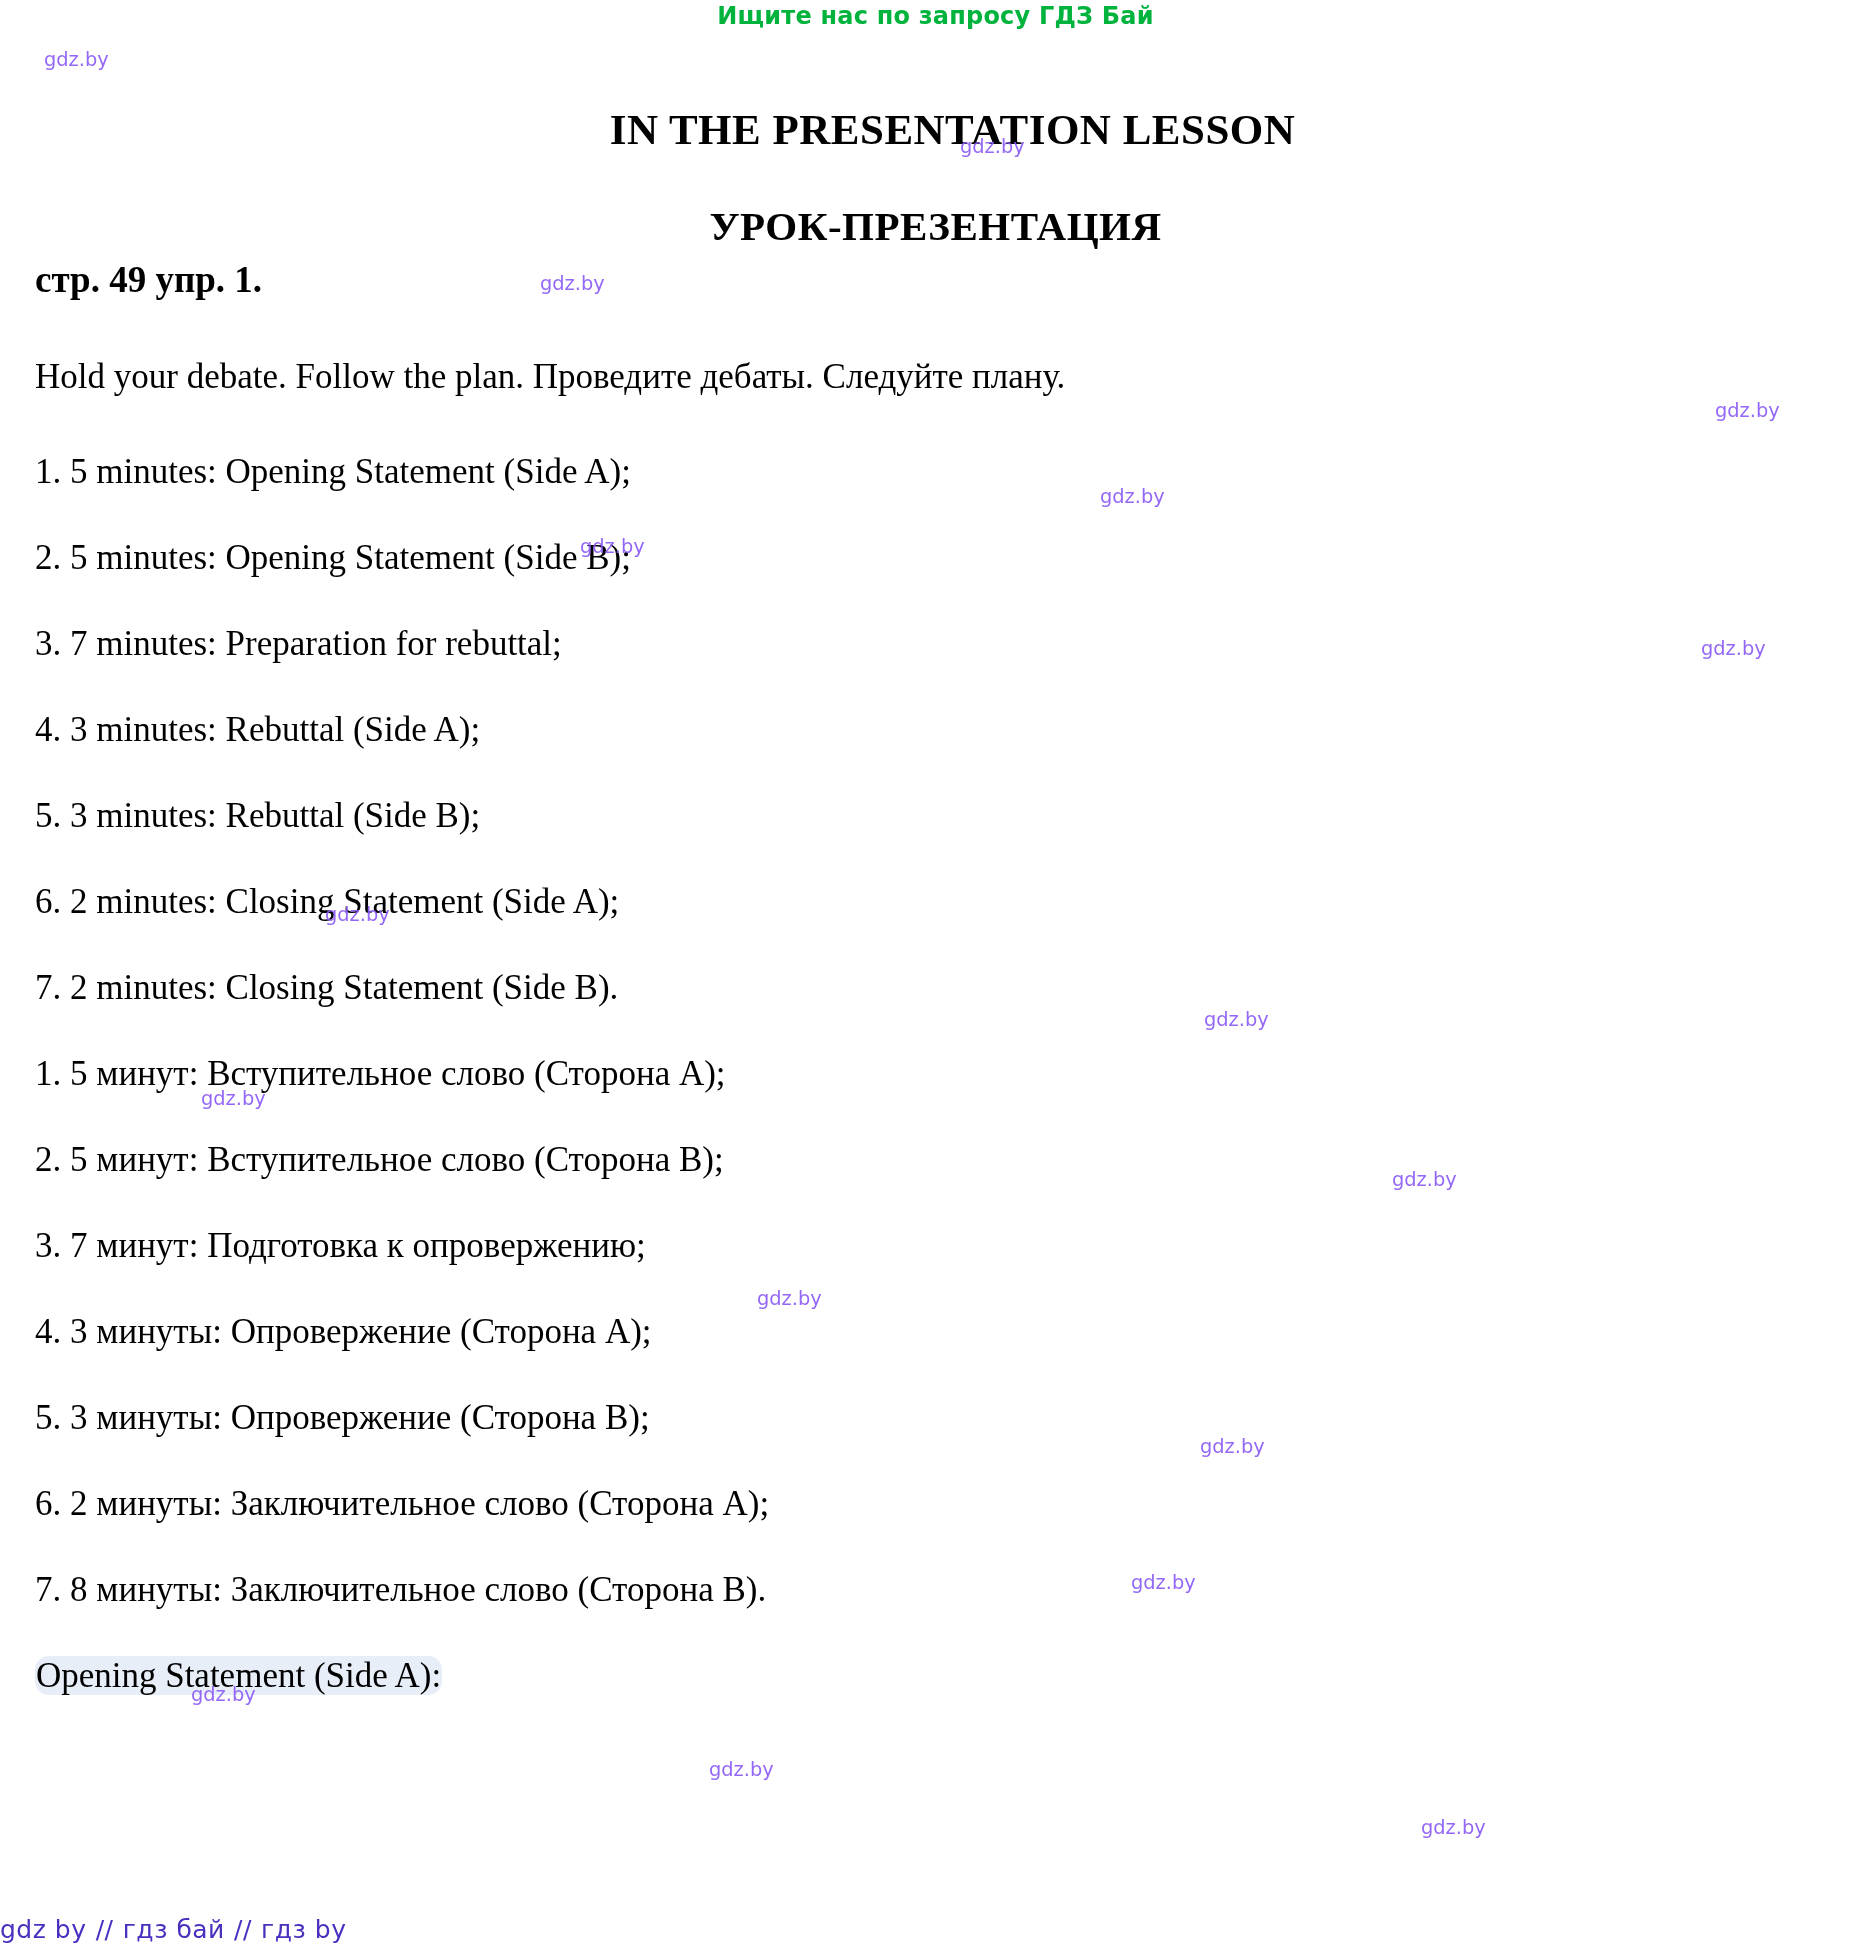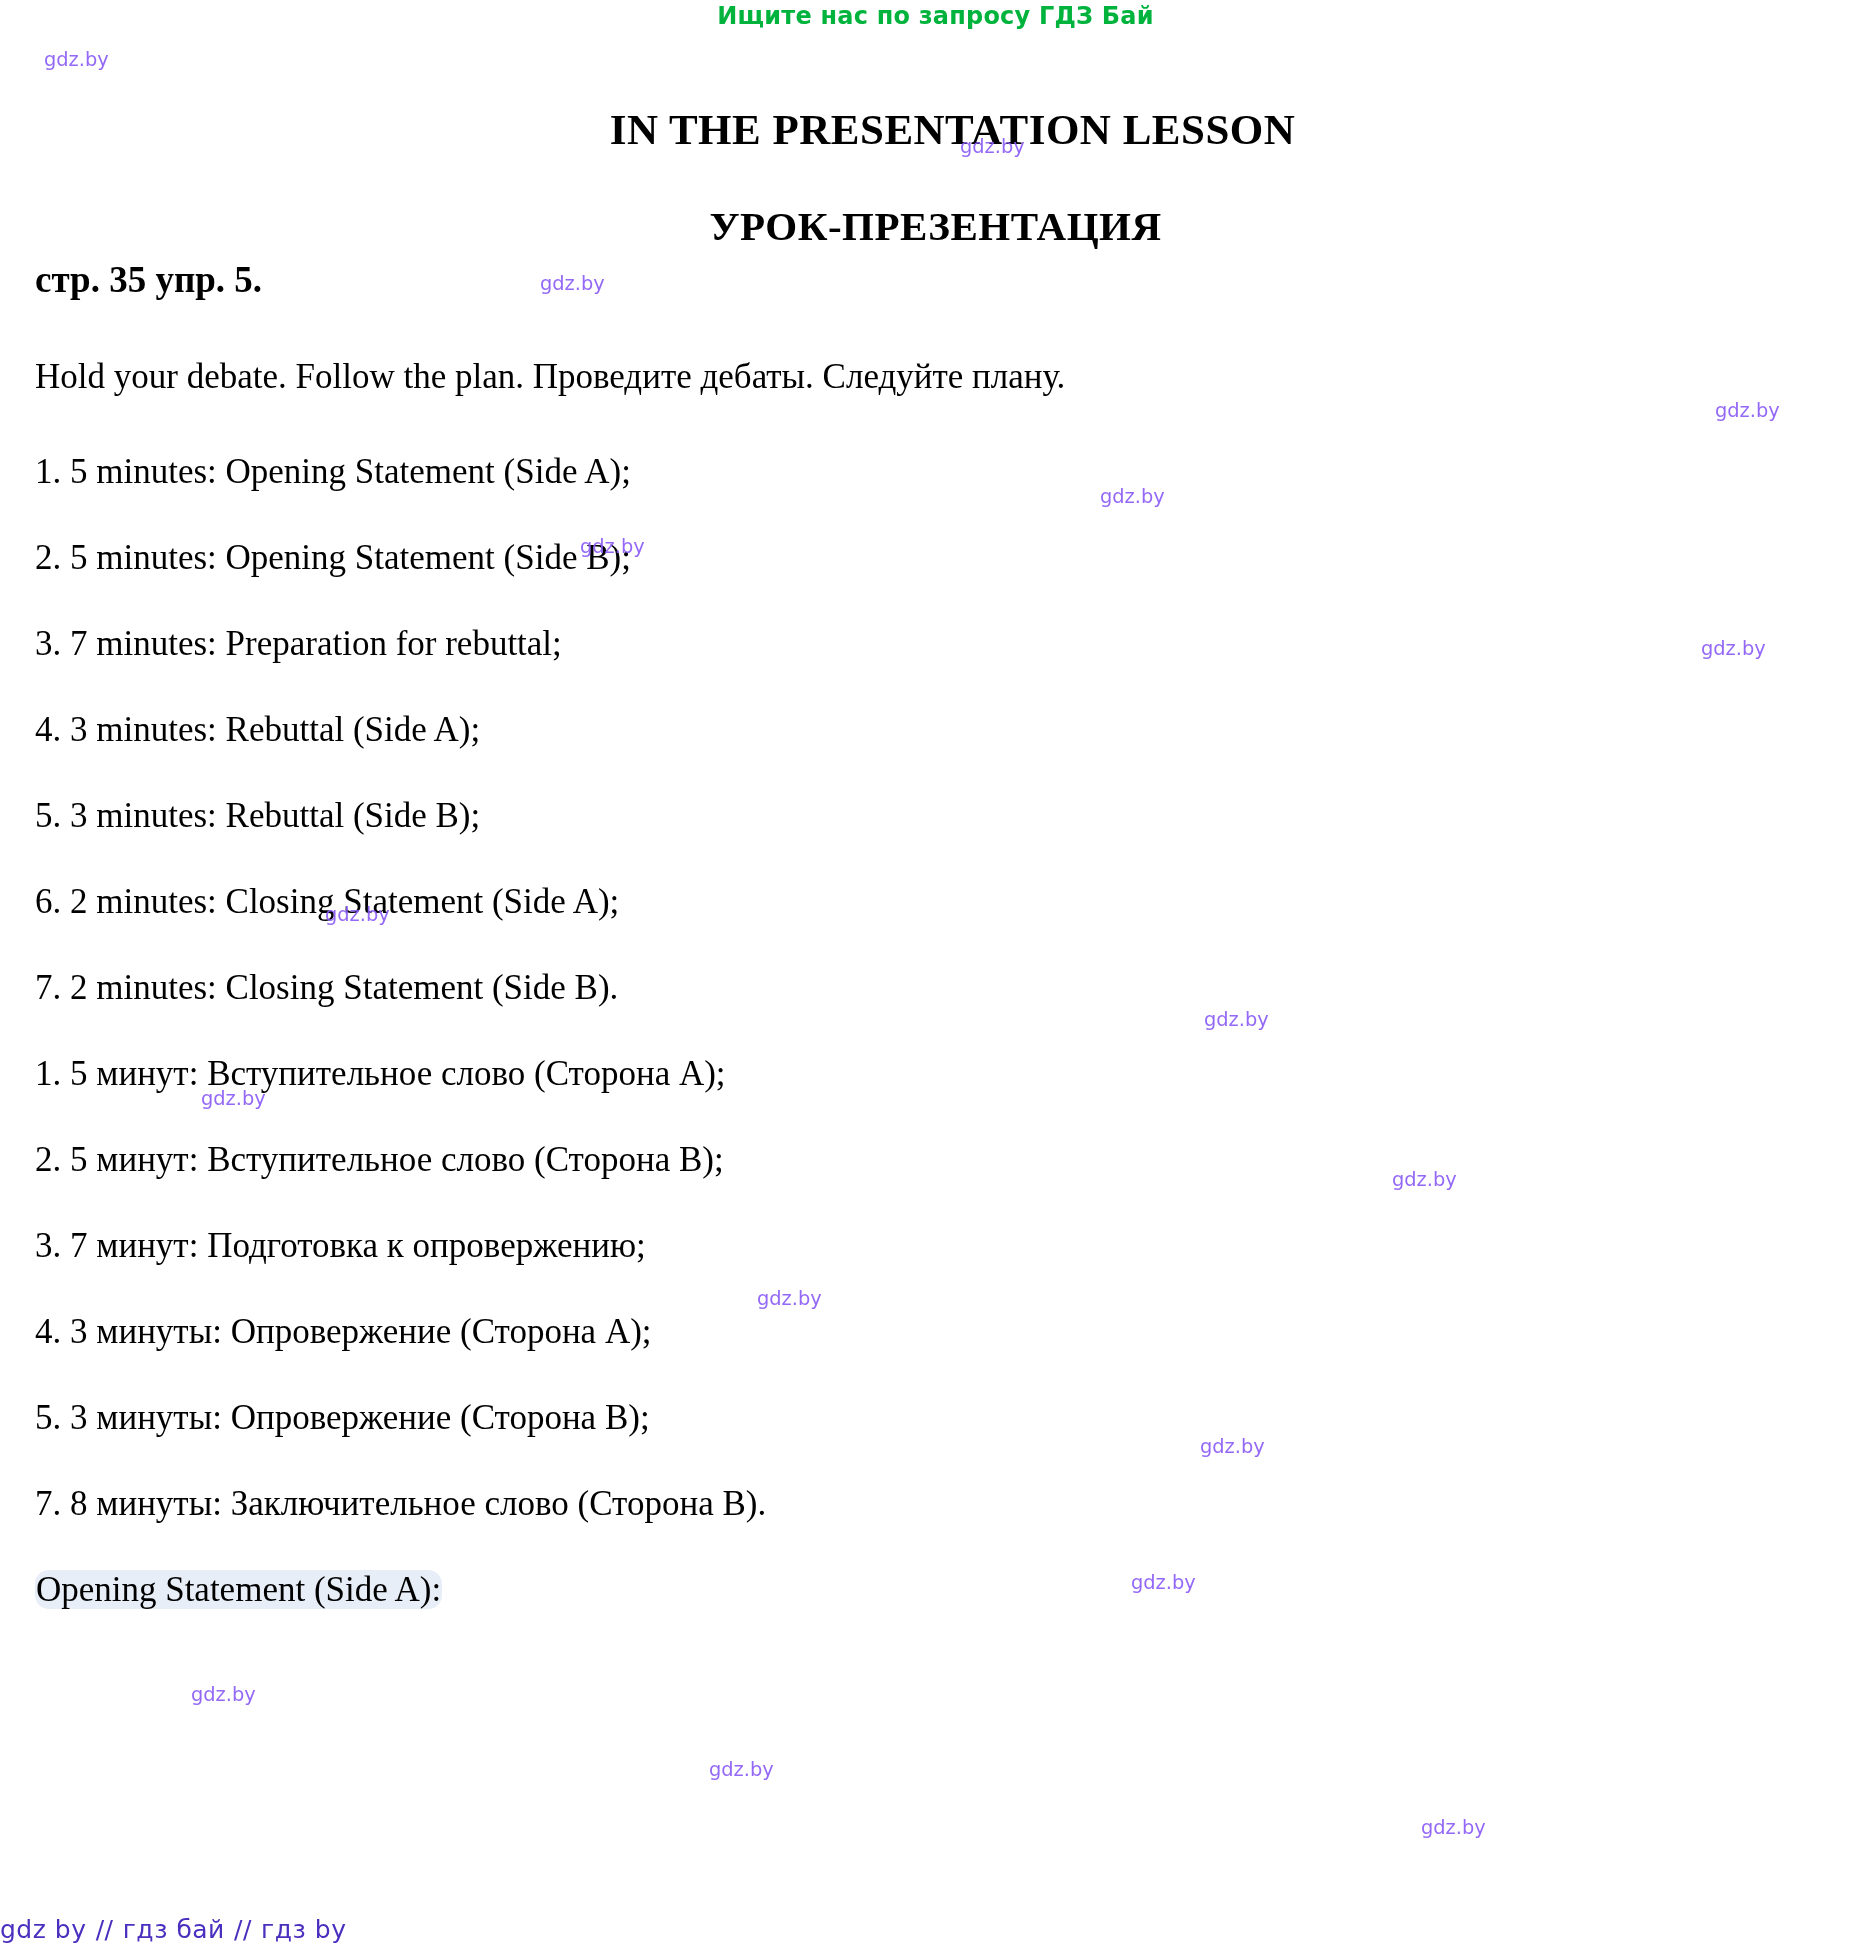--- a/index.html
+++ b/index.html
@@ -126,37 +126,38 @@
 </head>
 <body>
 
 <div class="promo">Ищите нас по запросу ГДЗ Бай</div>
 
 <h1 class="title-en">IN THE PRESENTATION LESSON</h1>
 <h2 class="title-ru">УРОК-ПРЕЗЕНТАЦИЯ</h2>
 
 <div class="content">
 
-  <p class="ref">стр. 35 упр. 5.</p>
+  <p class="ref">стр. 49 упр. 1.</p>
 
   <p class="lead">Hold your debate. Follow the plan. Проведите дебаты. Следуйте плану.</p>
 
   <p class="item">1. 5 minutes: Opening Statement (Side A);</p>
   <p class="item">2. 5 minutes: Opening Statement (Side B);</p>
   <p class="item">3. 7 minutes: Preparation for rebuttal;</p>
   <p class="item">4. 3 minutes: Rebuttal (Side A);</p>
   <p class="item">5. 3 minutes: Rebuttal (Side B);</p>
   <p class="item">6. 2 minutes: Closing Statement (Side A);</p>
   <p class="item">7. 2 minutes: Closing Statement (Side B).</p>
 
   <p class="item ru">1. 5 минут: Вступительное слово (Сторона А);</p>
   <p class="item ru">2. 5 минут: Вступительное слово (Сторона В);</p>
   <p class="item ru">3. 7 минут: Подготовка к опровержению;</p>
   <p class="item ru">4. 3 минуты: Опровержение (Сторона А);</p>
   <p class="item ru">5. 3 минуты: Опровержение (Сторона В);</p>
+  <p class="item ru">6. 2 минуты: Заключительное слово (Сторона А);</p>
   <p class="item ru">7. 8 минуты: Заключительное слово (Сторона В).</p>
 
   <p class="closing"><span class="caret">Opening Statement (Side A):</span></p>
 
 </div>
 
 <div id="watermark-layer">
     <div class="wm" style="left: 44px; top: 48px;">gdz.by</div>
     <div class="wm" style="left: 960px; top: 135px;">gdz.by</div>
     <div class="wm" style="left: 540px; top: 272px;">gdz.by</div>

